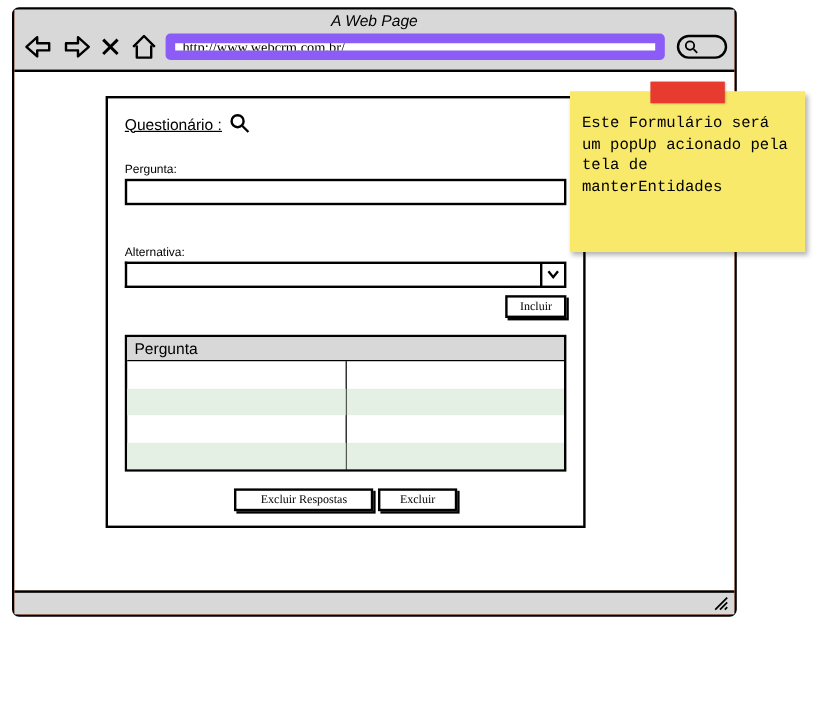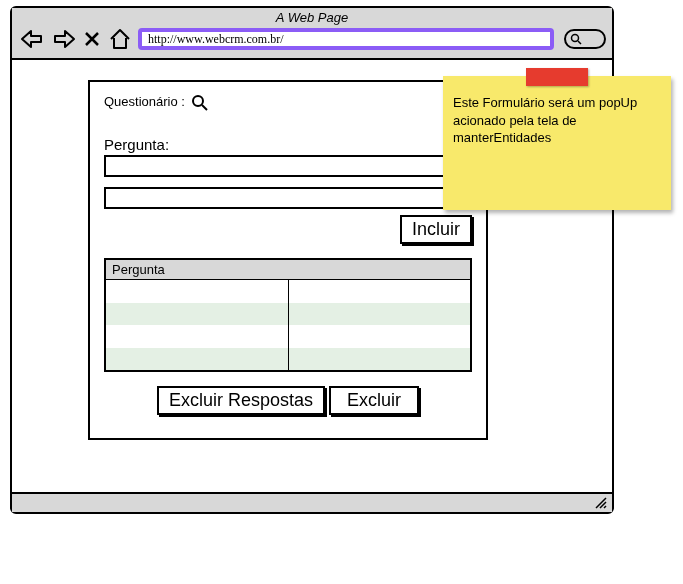--- a/index.html
+++ b/index.html
@@ -43,21 +43,21 @@
       height: 24px;
       display: flex;
       align-items: center;
       justify-content: center;
       cursor: pointer;
     }
     .nav-btn svg { display: block; }
     .url-bar {
       flex: 1;
       height: 22px;
-      border: 4px solid #8b5cf6;
+      border: 8px solid #8b5cf6;
       border-radius: 4px;
       background: #fff;
       font-family: "Comic Sans MS", cursive;
       font-size: 12px;
       padding: 0 6px;
     }
     .search-oval {
       width: 42px;
       height: 20px;
       border: 2px solid #000;
@@ -94,27 +94,29 @@
       top: 20px;
       left: 76px;
       width: 400px;
       height: 360px;
       border: 2px solid #000;
       background: #fff;
       padding: 12px 14px;
     }
     .form-title-row {
       display: flex;
+      align-items: center;
       gap: 6px;
       font-size: 13px;
       margin-bottom: 10px;
+      text-decoration: underline;
     }
     .mag-icon { display: inline-flex; }
     .field-label {
-      font-size: 15px;
+      font-size: 10px;
       margin-bottom: 2px;
       margin-top: 24px;
     }
     .text-input {
       width: 100%;
       height: 22px;
       border: 2px solid #000;
       background: #fff;
       font-family: inherit;
       font-size: 12px;
@@ -146,22 +148,22 @@
       cursor: pointer;
     }
     .incluir-row {
       display: flex;
       justify-content: flex-end;
       margin-bottom: 14px;
     }
     .sketch-btn {
       border: 2px solid #000;
       background: #fff;
-      font-family: Liberation Sans, sans-serif;
-      font-size: 18px;
+      font-family: Liberation Serif, serif;
+      font-size: 10px;
       padding: 2px 10px;
       cursor: pointer;
       position: relative;
       box-shadow: 2px 2px 0 #000;
     }
     .table {
       width: 100%;
       border: 2px solid #000;
       margin-bottom: 14px;
     }
@@ -196,33 +198,34 @@
     .bottom-buttons {
       display: flex;
       justify-content: center;
       gap: 0;
     }
     .bottom-buttons .sketch-btn {
       box-shadow: 2px 2px 0 #000;
       margin: 0 2px;
     }
     .btn-gravar { background: #8ce79e; padding: 2px 16px; }
-    .btn-excluir { padding: 2px 10px; }
+    .btn-excluir { padding: 2px 20px; }
     .btn-fechar { padding: 2px 16px; }
     .sticky-note {
       position: absolute;
       top: 76px;
       right: 12px;
-      width: 228px;
+      width: 196px;
       height: 134px;
       background: #f8e96b;
       box-shadow: 2px 3px 4px rgba(0,0,0,0.3);
       padding: 18px 10px 10px 10px;
       font-size: 13px;
       line-height: 1.35;
+      font-family: Liberation Mono, monospace;
     }
     .sticky-tape {
       position: absolute;
       top: -8px;
       left: 50%;
       transform: translateX(-50%);
       width: 62px;
       height: 18px;
       background: #e63b2e;
       box-shadow: 1px 1px 2px rgba(0,0,0,0.3);
@@ -273,20 +276,21 @@
           <svg width="18" height="18" viewBox="0 0 18 18">
             <circle cx="7" cy="7" r="5" fill="none" stroke="#000" stroke-width="2"></circle>
             <line x1="11" y1="11" x2="16" y2="16" stroke="#000" stroke-width="2"></line>
           </svg>
         </span>
       </div>
 
       <div class="field-label">Pergunta:</div>
       <input class="text-input" type="text" value="" style="">
 
+      <div class="field-label">Alternativa:</div>
       <div class="combo-wrap">
         <input class="combo-input" type="text" value="" style="">
         <div class="combo-btn">
           <svg width="10" height="8" viewBox="0 0 10 8">
             <path d="M1 1 L5 6 L9 1" fill="none" stroke="#000" stroke-width="2"></path>
           </svg>
         </div>
       </div>
 
       <div class="incluir-row">

